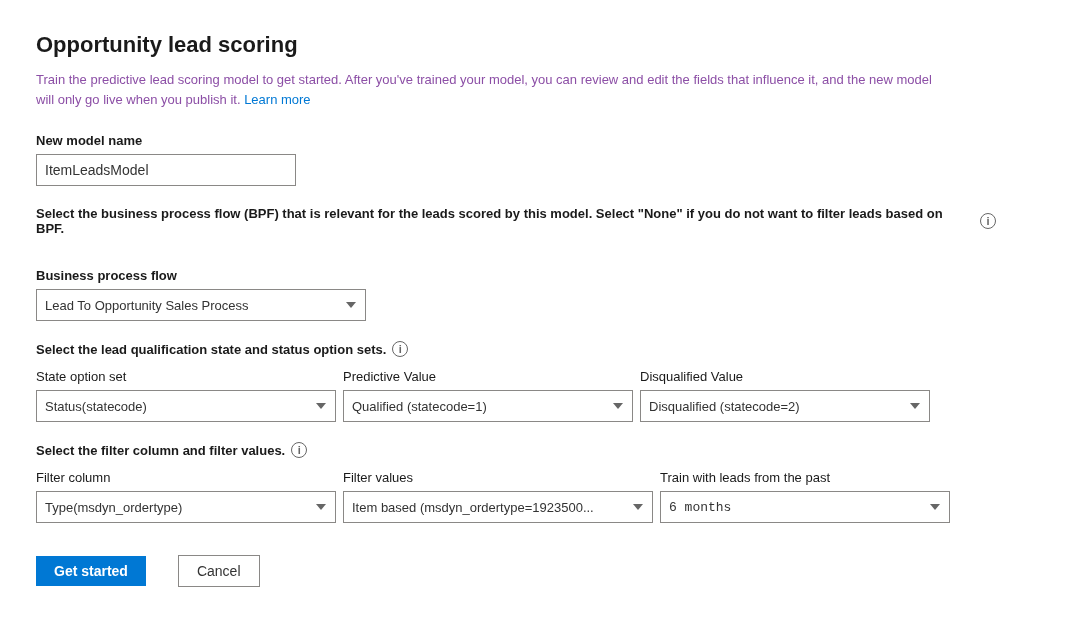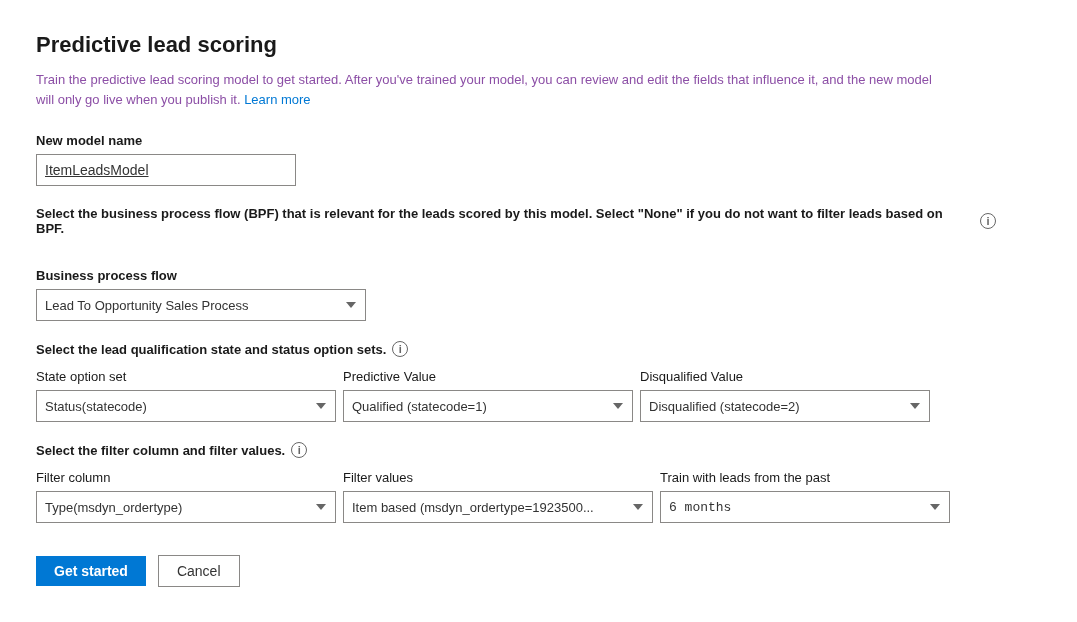--- a/index.html
+++ b/index.html
@@ -42,21 +42,20 @@
       display: block;
     }
     .text-input {
       width: 260px;
       height: 32px;
       border: 1px solid #8a8886;
       padding: 4px 8px;
       font-size: 14px;
       outline: none;
       color: #333;
-      text-decoration: underline;
     }
     .info-text {
       font-size: 13px;
       font-weight: 600;
       color: #1a1a1a;
       margin-bottom: 32px;
       max-width: 960px;
       display: flex;
       align-items: center;
       gap: 6px;
@@ -146,37 +145,38 @@
       cursor: pointer;
       font-weight: 600;
     }
     .btn-secondary {
       background: #fff;
       color: #333;
       border: 1px solid #8a8886;
       padding: 7px 18px;
       font-size: 14px;
       cursor: pointer;
+      margin-left: 20px;
     }
     .section-header {
       font-size: 13px;
       font-weight: 600;
       color: #1a1a1a;
       margin-bottom: 12px;
       display: flex;
       align-items: center;
       gap: 6px;
     }
   </style>
 </head>
 <body>
 
 <div class="page-container">
 
-  <h1 class="page-title">Predictive lead scoring</h1>
+  <h1 class="page-title">Opportunity lead scoring</h1>
 
   <p class="description-text">
     <span>Train the predictive lead scoring model to get started. After you've trained your model, you can review and edit the fields that influence it, and the new model will only go live when you publish it.</span>
     <a href="#">Learn more</a>
   </p>
 
   <div class="field-group">
     <label class="field-label">New model name</label>
     <input type="text" class="text-input" value="ItemLeadsModel" style="">
   </div>

